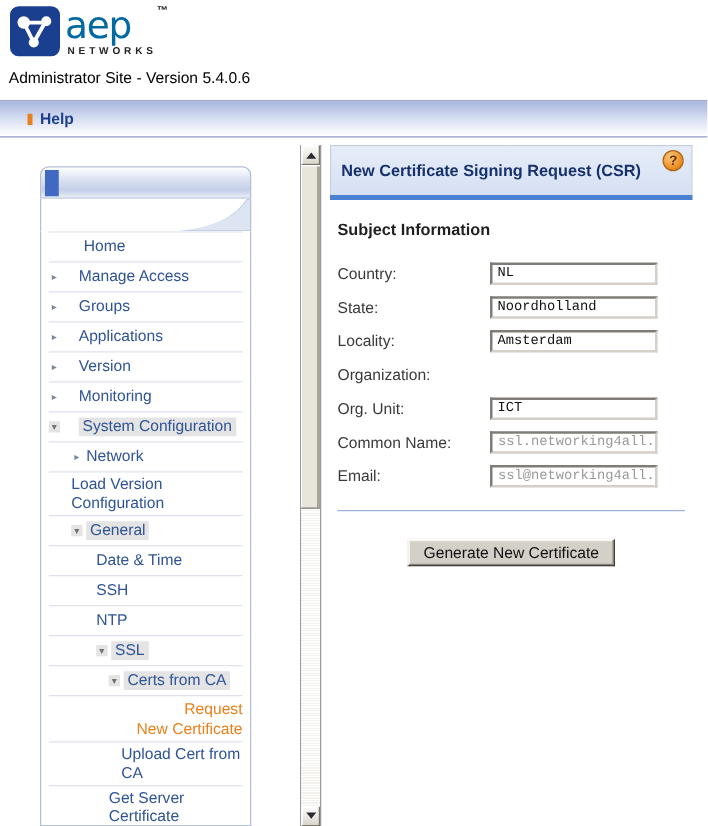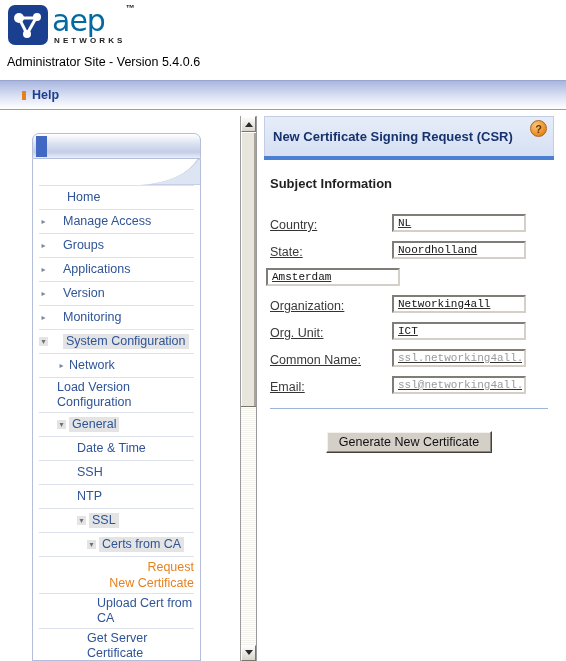--- a/index.html
+++ b/index.html
@@ -306,23 +306,22 @@
     padding: 16px 2px 0 2px;
   }
   .section-title {
     font-weight: bold;
     font-size: 13px;
     color: #1f1f1f;
     margin: 0 0 14px 4px;
   }
   .form-row {
     display: flex;
-    align-items: flex-end;
+    align-items: center;
     height: 27px;
-    text-decoration: underline;
   }
   .form-label {
     width: 126px;
     font-size: 12.5px;
     color: #3a3a3a;
     padding-left: 4px;
     box-sizing: border-box;
     white-space: nowrap;
   }
   .form-input {
@@ -496,25 +495,25 @@
     <div id="form-root">
         <div class="form-row">
           <div class="form-label">Country:</div>
           <input type="text" class="form-input" value="NL" style="">
         </div>
         <div class="form-row">
           <div class="form-label">State:</div>
           <input type="text" class="form-input" value="Noordholland" style="">
         </div>
         <div class="form-row">
+          <div class="form-label">Locality:</div>
           <input type="text" class="form-input" value="Amsterdam" style="">
         </div>
         <div class="form-row">
           <div class="form-label">Organization:</div>
-          <input type="text" class="form-input" value="Networking4all" style="">
         </div>
         <div class="form-row">
           <div class="form-label">Org. Unit:</div>
           <input type="text" class="form-input" value="ICT" style="">
         </div>
         <div class="form-row">
           <div class="form-label">Common Name:</div>
           <input type="text" class="form-input placeholder" value="ssl.networking4all.com" style="">
         </div>
         <div class="form-row">

